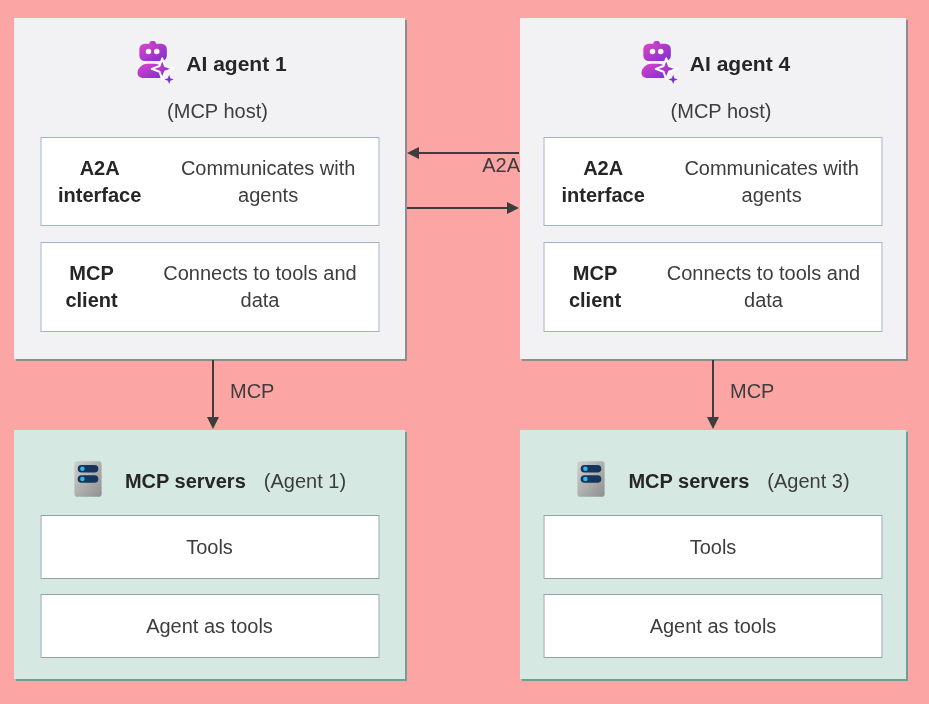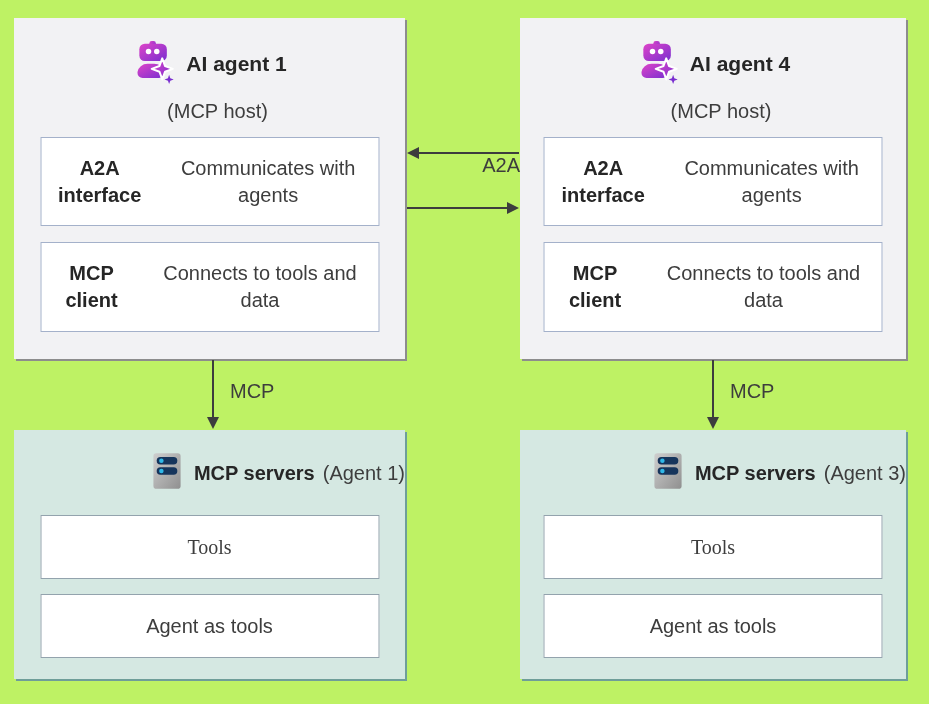--- a/index.html
+++ b/index.html
@@ -1,19 +1,19 @@
 <!DOCTYPE html>
 <html><head>
 <meta charset="utf-8">
 <style>
   html,body{margin:0;padding:0;background:#ffffff;}
   #canvas{
     position:relative;
     width:929px;height:704px;
-    background:#bef264;
+    background:#fca5a5;
     font-family:"Liberation Sans", sans-serif;
     overflow:hidden;
   }
   
   .agent-card{
     position:absolute;
     top:18px;height:341px;
     background:#f2f2f4;
     box-shadow:2px 2px 0 #8d8d8d;
   }
@@ -31,37 +31,37 @@
   .agent-header{
     position:absolute;top:22px;left:0;width:100%;
     display:flex;align-items:center;justify-content:center;gap:10px;
   }
   .agent-title{font-size:21px;font-weight:bold;color:#262626;}
   .agent-subtitle{
     position:absolute;top:82px;left:8px;width:100%;
     text-align:center;font-size:20px;color:#3d3d3d;
   }
   .server-header{
-    position:absolute;top:22px;left:0;width:100%;
-    display:flex;align-items:center;justify-content:flex-end;gap:12px;
+    position:absolute;top:30px;left:0;width:100%;
+    display:flex;align-items:center;justify-content:center;gap:22px;
   }
   .server-title-bold{font-size:20px;font-weight:bold;color:#262626;}
   .server-title-suffix{font-size:20px;color:#3d3d3d;margin-left:-4px;}
   
   .inner-box{
     position:absolute;left:50%;transform:translateX(-50%);
     width:337px;background:#ffffff;
     display:flex;flex-direction:row;align-items:center;justify-content:center;
     text-align:center;
   }
   .agent-card .inner-box{border:1.5px solid #a4b1ca;}
   .server-card .inner-box{border:1.5px solid #93a3ad;}
   .inner-box.pos-a{top:119px;height:87px;}
   .inner-box.pos-b{top:224px;height:88px;}
-  .inner-box.pos-c{top:85px;height:62px;font-family:Liberation Serif, serif;}
+  .inner-box.pos-c{top:85px;height:62px;}
   .inner-box.pos-d{top:164px;height:62px;}
   .inner-title{font-size:20px;font-weight:bold;color:#262626;line-height:1.35;}
   .inner-desc{font-size:20px;color:#3d3d3d;line-height:1.35;}
   .inner-single{font-size:20px;color:#3d3d3d;}
   
   .h-line{position:absolute;height:2px;background:#3d3d3d;}
   .v-line{position:absolute;width:2px;background:#3d3d3d;}
   .head-left{
     position:absolute;width:0;height:0;
     border-top:6px solid transparent;border-bottom:6px solid transparent;

